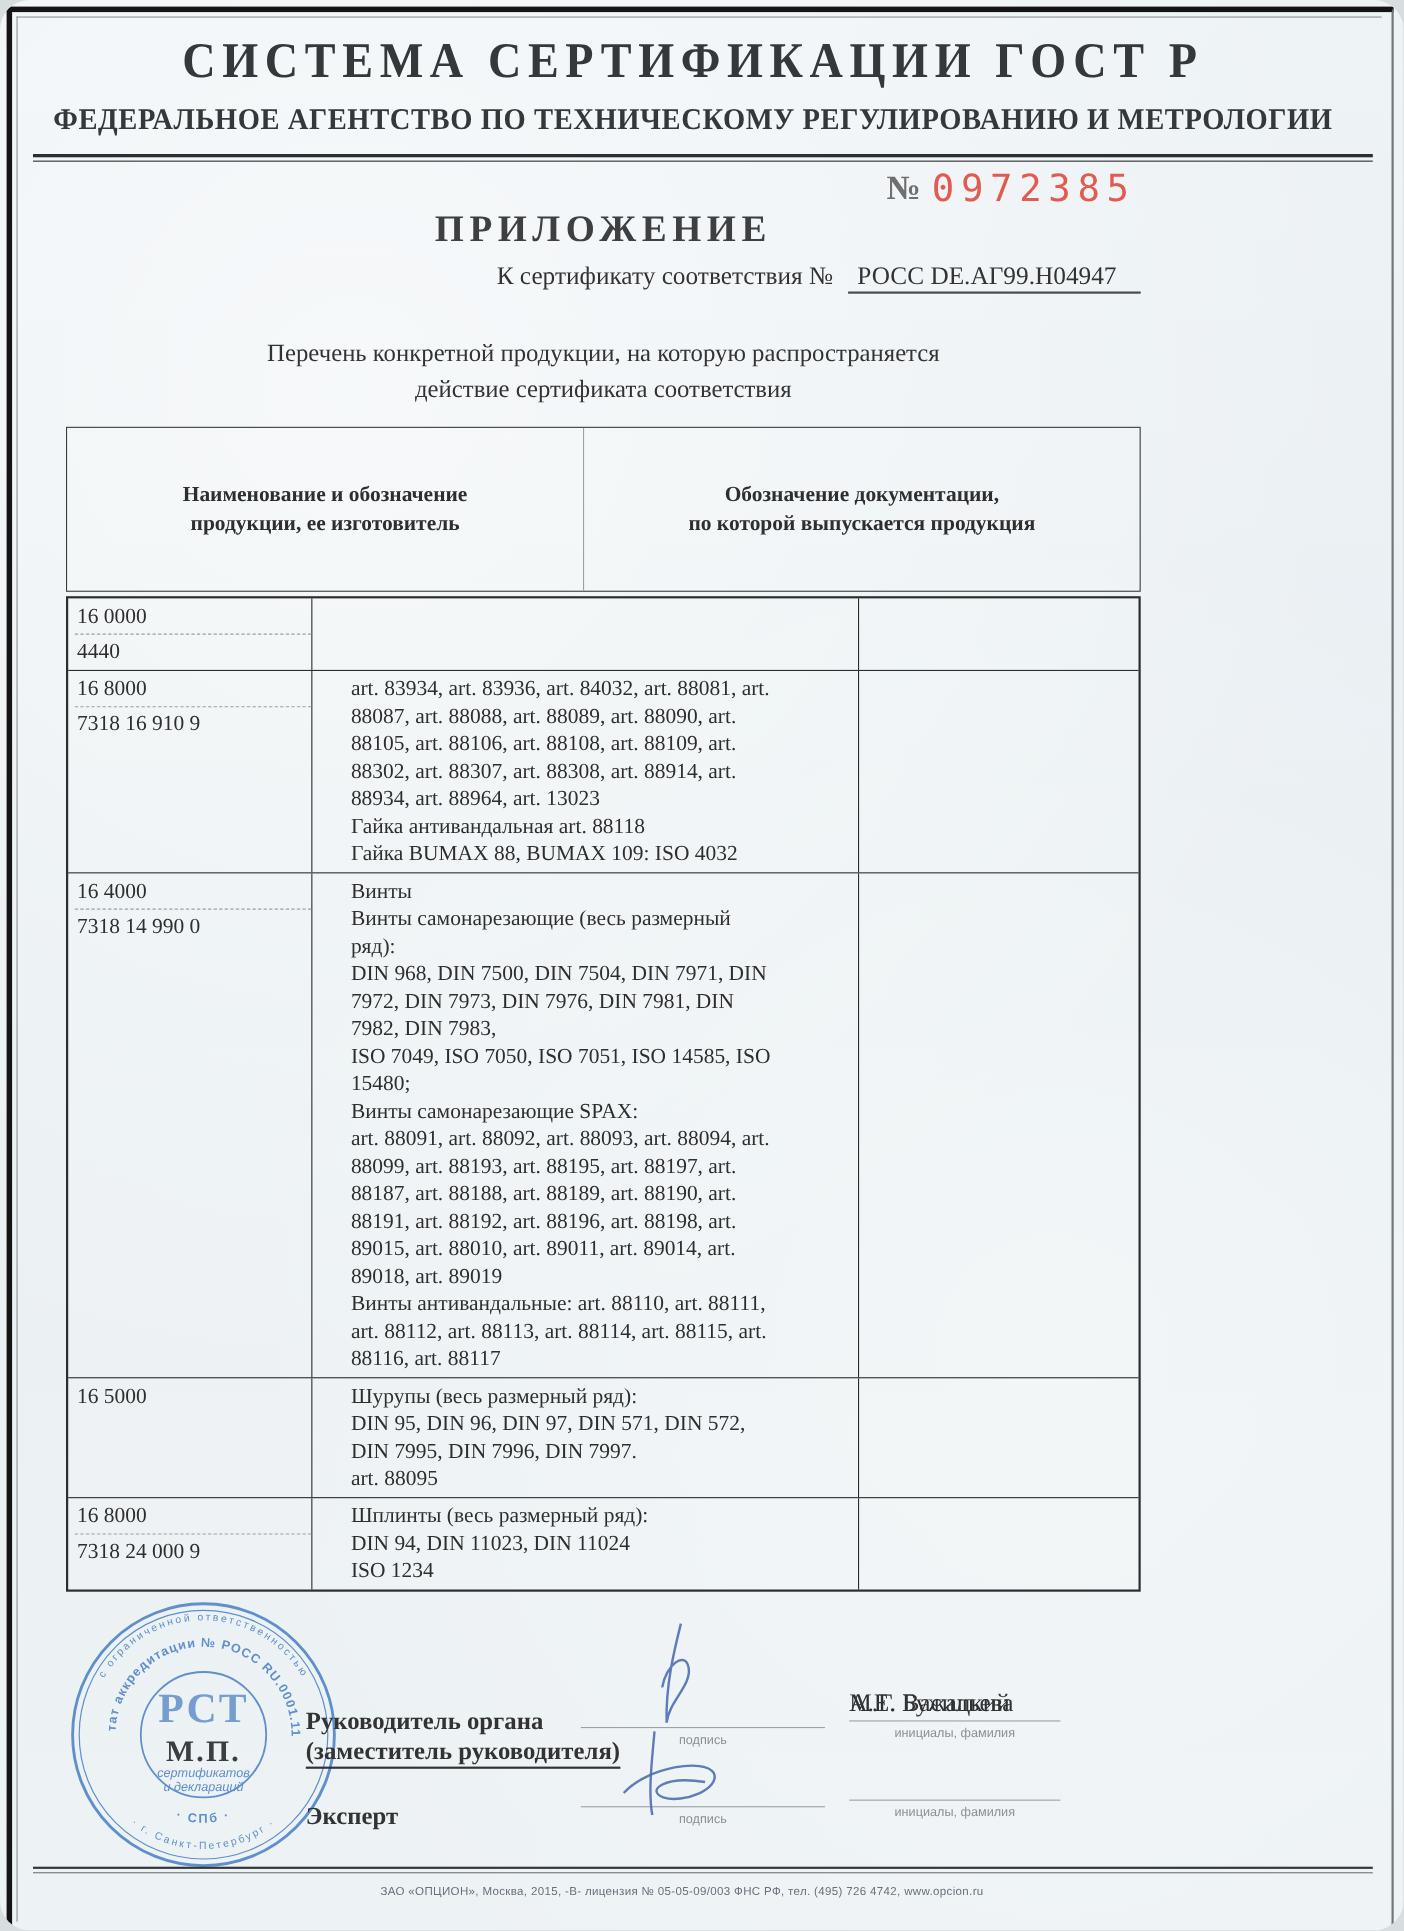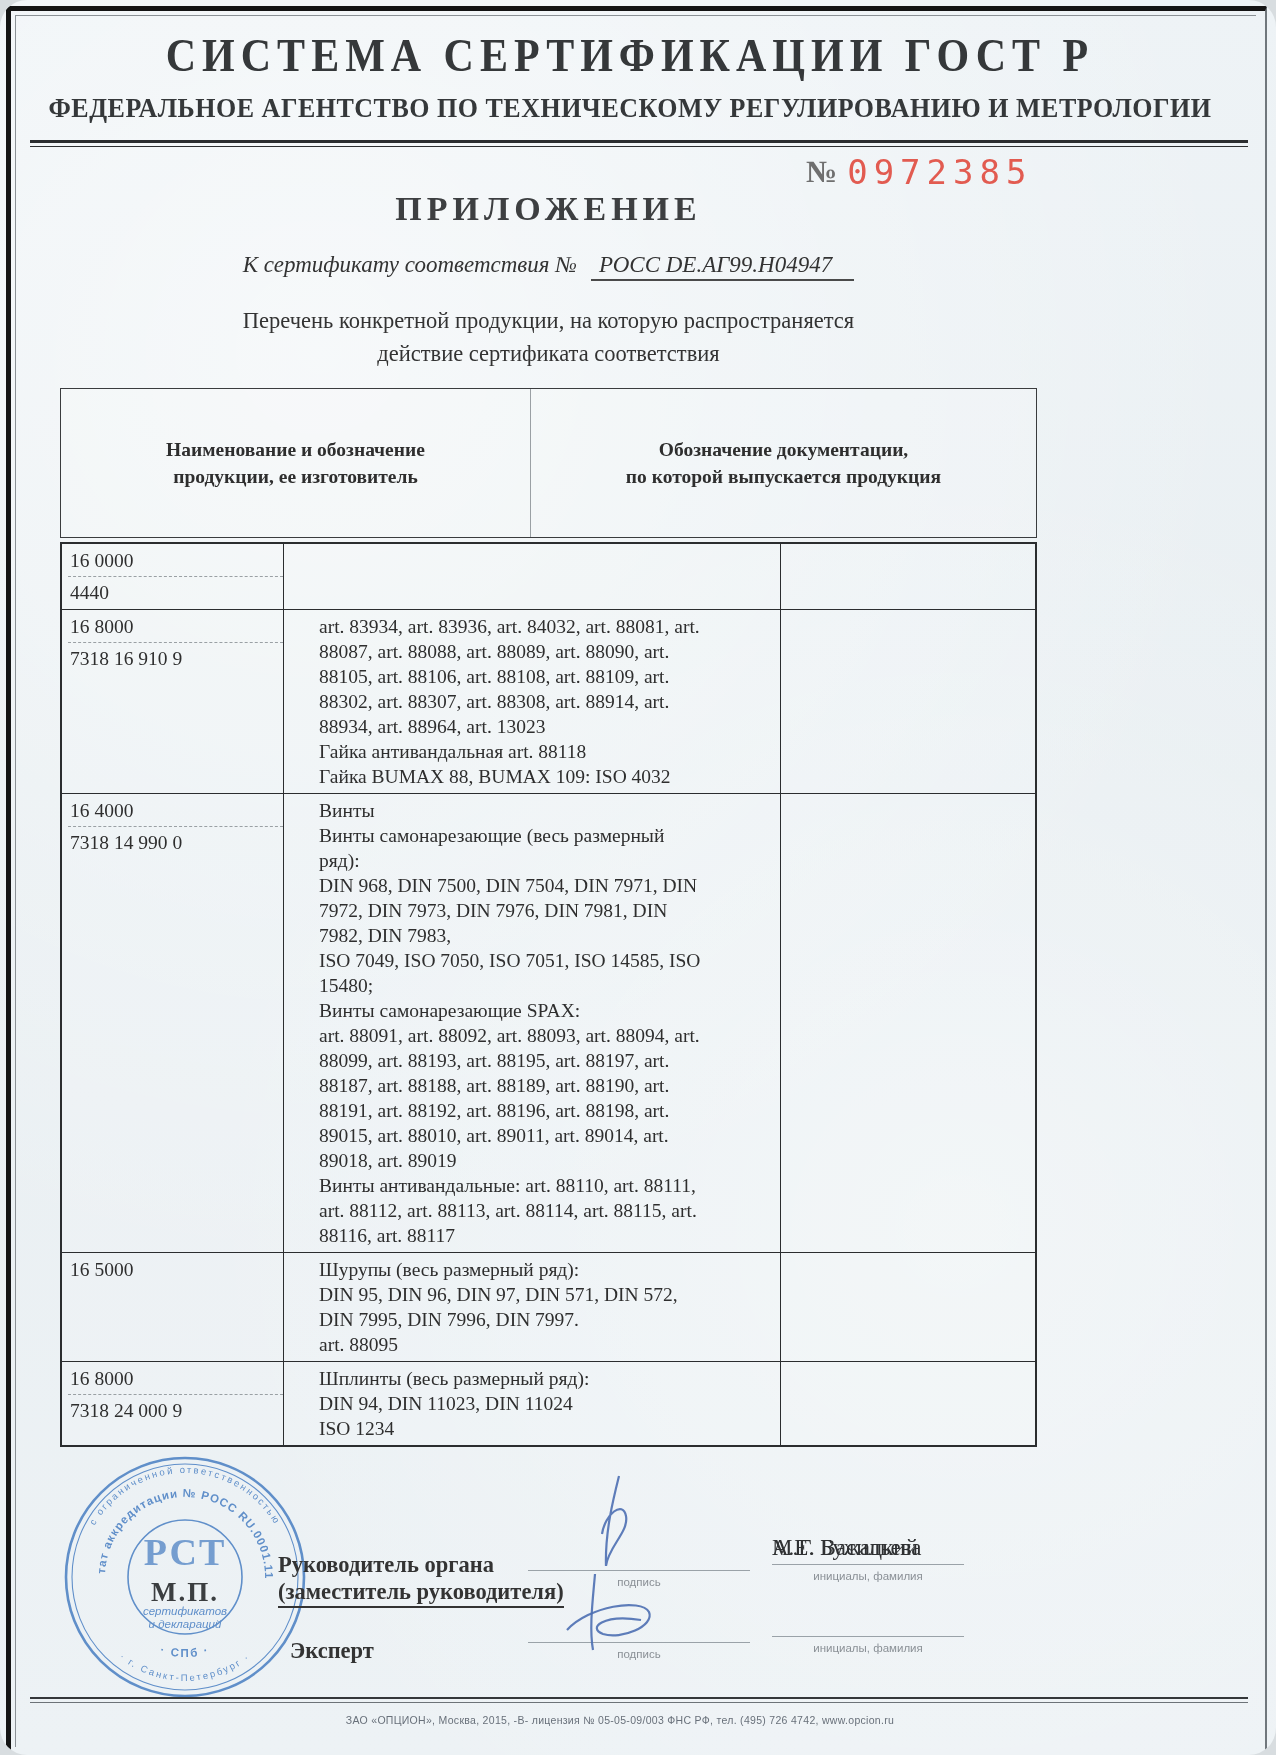--- a/index.html
+++ b/index.html
@@ -22,21 +22,21 @@
   .mast2{font-size:26px;font-weight:bold;letter-spacing:0.5px;color:#35383a;margin-top:14px;transform:scaleY(1.05);}
   .rule{position:absolute;left:30px;width:1218px;}
   .rule-top{top:140px;border-top:3px solid #2c2e30;border-bottom:1px solid #2c2e30;height:3px;}
   
   .doc-number{position:absolute;left:806px;top:152px;white-space:nowrap;}
   .no-sign{font-size:31px;color:#6f6f6f;font-weight:bold;margin-right:10px;vertical-align:2px;}
   .no-digits{font-family:"DejaVu Sans Mono", monospace;font-size:34px;color:#e14f43;letter-spacing:6px;opacity:.92;}
   
   .title{position:absolute;left:60px;top:190px;width:977px;text-align:center;
     font-size:34px;font-weight:bold;letter-spacing:5px;color:#3d3f41;}
-  .cert-line{position:absolute;left:60px;top:252px;width:977px;text-align:center;font-size:23px;color:#333;font-style:italic;}
+  .cert-line{position:absolute;left:60px;top:238px;width:977px;text-align:right;font-size:23px;color:#333;}
   .cert-num{margin-left:14px;padding:0 22px 2px 8px;border-bottom:2px solid #4a4a4a;}
   .purpose{position:absolute;left:60px;top:304px;width:977px;text-align:center;
     font-size:22.5px;font-weight:normal;line-height:33px;color:#333;}
   
   .tbl{position:absolute;left:60px;top:388px;width:977px;}
   .thead{display:flex;align-items:stretch;height:150px;border:1.6px solid #3a3c3e;box-sizing:border-box;background:rgba(255,255,255,.12);}
   .th{box-sizing:border-box;}
   .th1{width:185px;border-right:1.6px solid #3a3c3e;display:flex;flex-direction:column;}
   .th1a,.th1b{flex:1;display:flex;align-items:center;padding-left:8px;font-size:19.5px;}
   .th1a{border-bottom:1.2px solid #55585a;}
@@ -54,21 +54,21 @@
   .okp.divider{border-bottom:1.5px dashed #9aa0a4;}
   .tnved{padding:3px 0 2px 2px;}
   
   .stamp{position:absolute;left:55px;top:1447px;width:260px;height:260px;opacity:.88;}
   .mp-mark{position:absolute;left:141px;top:1577px;width:88px;text-align:center;
     font-size:27px;font-weight:bold;color:#3b3e40;letter-spacing:2px;}
   
   .sig-role1a{position:absolute;left:278px;top:1552px;font-size:22.5px;font-weight:bold;color:#333;}
   .sig-role1b{position:absolute;left:278px;top:1579px;font-size:22.5px;font-weight:bold;color:#333;
     border-bottom:2.5px solid #333;padding-bottom:1px;}
-  .sig-role2{position:absolute;left:278px;top:1638px;font-size:22.5px;font-weight:bold;color:#333;margin-left:12px;}
+  .sig-role2{position:absolute;left:278px;top:1638px;font-size:22.5px;font-weight:bold;color:#333;}
   .sig-line{position:absolute;border-bottom:1.5px solid #9aa2a8;}
   .sig-line1{left:528px;top:1570px;width:222px;}
   .sig-line2{left:528px;top:1642px;width:222px;}
   .name-line1{left:772px;top:1564px;width:192px;}
   .name-line2{left:772px;top:1636px;width:192px;}
   .caption{position:absolute;font-family:"Liberation Sans", sans-serif;font-size:11.5px;color:#8a9096;text-align:center;}
   .cap-sign1{left:528px;top:1576px;width:222px;}
   .cap-sign2{left:528px;top:1648px;width:222px;}
   .cap-name1{left:772px;top:1570px;width:192px;}
   .cap-name2{left:772px;top:1642px;width:192px;}

